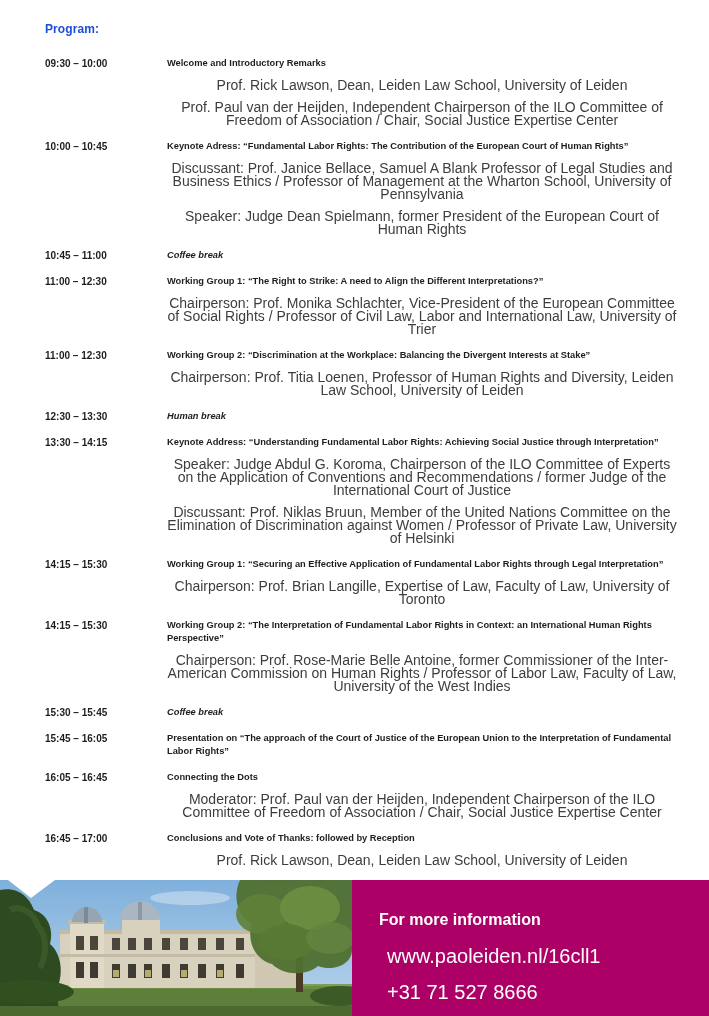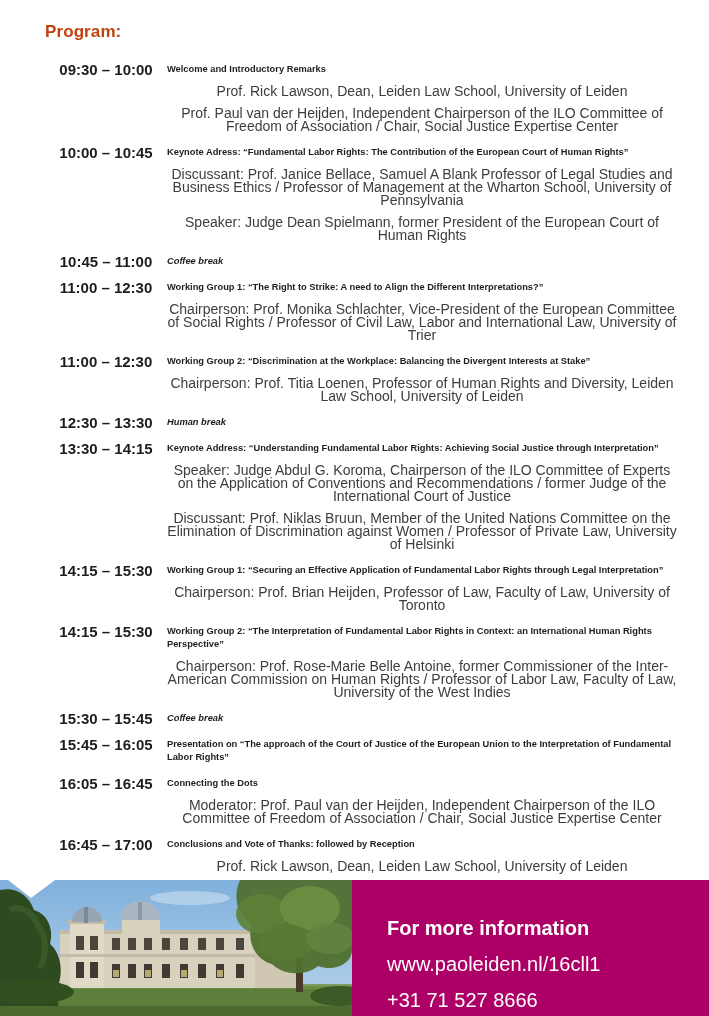--- a/index.html
+++ b/index.html
@@ -2,33 +2,33 @@
 <html><head>
 <meta charset="utf-8">
 <style>
   html,body{margin:0;padding:0;}
   body{
     width:709px;height:1016px;position:relative;background:#ffffff;
     font-family:"Liberation Sans", sans-serif;color:#3a3a3a;
     -webkit-font-smoothing:antialiased;overflow:hidden;
   }
   .page{position:absolute;top:0;left:0;width:709px;padding:22px 0 0 45px;box-sizing:border-box;}
-  .program-title{font-size:17px;font-weight:700;color:#c2410c;margin:0 8px 21px 0;letter-spacing:.1px;}
+  .program-title{font-size:12px;font-weight:700;color:#1d4ed8;margin:0 8px 21px 0;letter-spacing:.1px;}
   .schedule{width:634px;}
   .row{display:flex;margin-top:13px;align-items:flex-start;}
-  .time{width:122px;flex:0 0 122px;font-size:15px;font-weight:700;color:#1d1d1b;line-height:13px;text-align:center;}
+  .time{width:122px;flex:0 0 122px;font-size:10px;font-weight:700;color:#1d1d1b;line-height:13px;}
   .content{width:510px;}
   .title{margin:0;font-size:9.3px;font-weight:700;color:#1d1d1b;line-height:13px;}
   .title.italic{font-style:italic;}
   .detail{margin:9px 0 0 0;font-size:14px;font-weight:400;color:#3d3d3d;line-height:13px;text-align:center;}
   .footer{position:absolute;left:0;top:880px;width:709px;height:136px;display:flex;}
   .photo{position:relative;width:352px;height:136px;flex:0 0 352px;overflow:hidden;}
   .photo svg{display:block;}
   .info{flex:1;color:#ffffff;padding:26px 0 0 27px;box-sizing:border-box;}
-  .info-heading{font-size:20px;font-weight:700;line-height:28px;margin:8px;}
+  .info-heading{font-size:16px;font-weight:700;line-height:28px;margin:0;}
   .info-line{font-size:20px;font-weight:400;line-height:28px;margin:8px;}
 </style>
 </head>
 <body>
 
 <div class="page">
   <h1 class="program-title">Program:</h1>
   <div class="schedule">
       <div class="row">
         <div class="time">09:30 – 10:00</div>
@@ -77,21 +77,21 @@
         <div class="content">
           <p class="title">Keynote Address: “Understanding Fundamental Labor Rights: Achieving Social Justice through Interpretation”</p>
           <p class="detail">Speaker: Judge Abdul G. Koroma, Chairperson of the ILO Committee of Experts on the Application of Conventions and Recommendations / former Judge of the International Court of Justice</p>
           <p class="detail">Discussant: Prof. Niklas Bruun, Member of the United Nations Committee on the Elimination of Discrimination against Women / Professor of Private Law, University of Helsinki</p>
         </div>
       </div>
       <div class="row">
         <div class="time">14:15 – 15:30</div>
         <div class="content">
           <p class="title">Working Group 1: “Securing an Effective Application of Fundamental Labor Rights through Legal Interpretation”</p>
-          <p class="detail">Chairperson: Prof. Brian Heijden, Professor of Law, Faculty of Law, University of Toronto</p>
+          <p class="detail">Chairperson: Prof. Brian Langille, Expertise of Law, Faculty of Law, University of Toronto</p>
         </div>
       </div>
       <div class="row">
         <div class="time">14:15 – 15:30</div>
         <div class="content">
           <p class="title">Working Group 2: “The Interpretation of Fundamental Labor Rights in Context: an International Human Rights Perspective”</p>
           <p class="detail">Chairperson: Prof. Rose-Marie Belle Antoine, former Commissioner of the Inter-American Commission on Human Rights / Professor of Labor Law, Faculty of Law, University of the West Indies</p>
         </div>
       </div>
       <div class="row">

